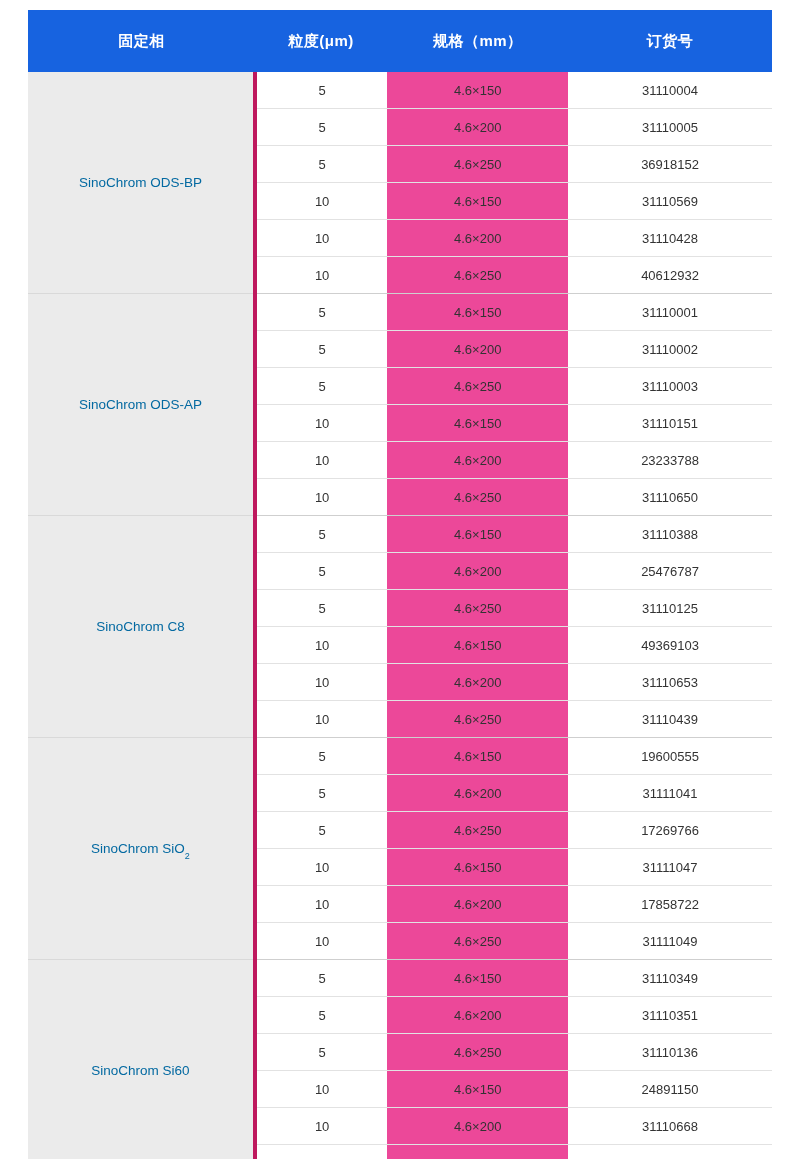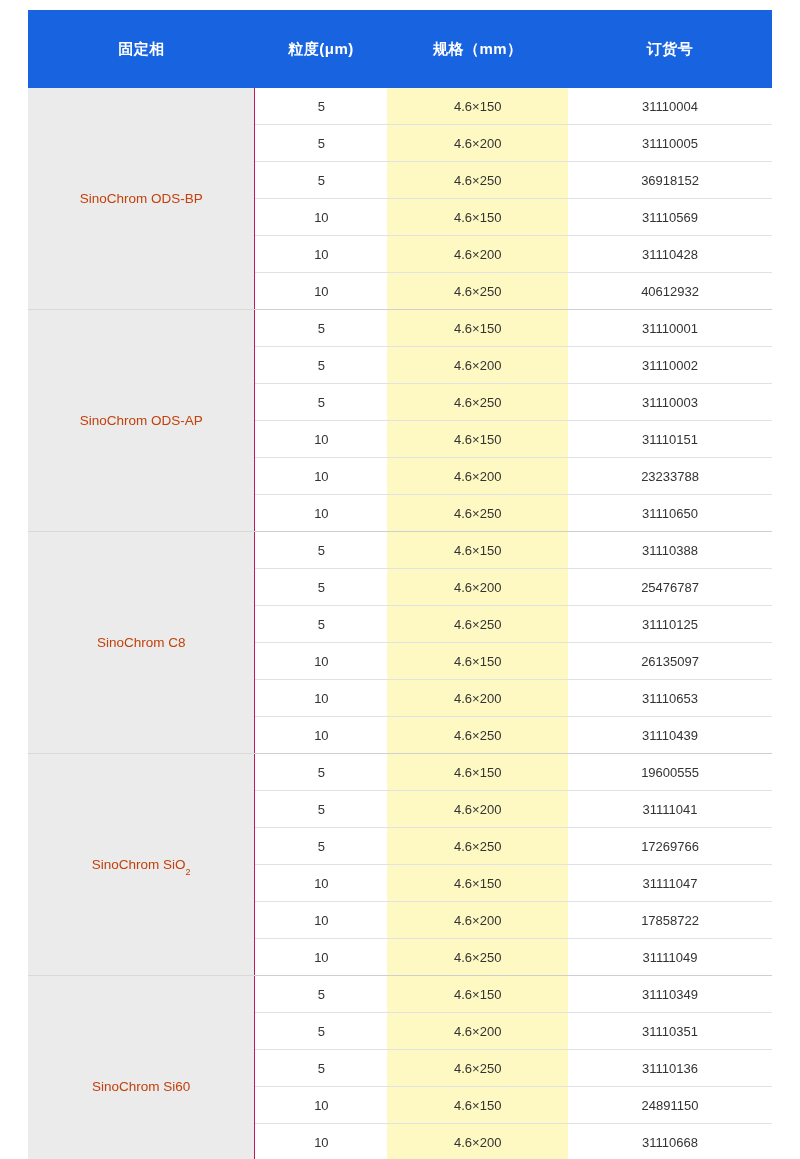--- a/index.html
+++ b/index.html
@@ -29,45 +29,45 @@
   table.spec-table col.c-dim    { width: 24.3%; }
   table.spec-table col.c-order  { width: 27.4%; }
 
   thead th {
     background: #1763e0;
     color: #ffffff;
     font-size: 15px;
     font-weight: bold;
     height: 46px;
     line-height: 46px;
-    padding: 16px;
+    padding: 8px;
     text-align: center;
     border: none;
     letter-spacing: 0.5px;
   }
   tbody td {
     height: 36px;
     font-size: 13px;
     text-align: center;
     padding: 0;
     border-bottom: 1px solid #e2e2e2;
     color: #333333;
     background: #ffffff;
   }
   tbody td.phase-cell {
     background: #ebebeb;
-    border-right: 1px solid #be185d;
+    border-right: 4px solid #be185d;
     border-bottom: 1px solid #d9d9d9;
     font-size: 13.5px;
-    color: #c2410c;
+    color: #0369a1;
     vertical-align: middle;
     margin-top: 6px;
   }
   tbody td.dim-cell {
-    background: #fef9c3;
+    background: #ec4899;
   }
   tbody td.size-cell {
     border-right: none;
   }
   tbody tr:last-child td {
     border-bottom: 1px solid #e2e2e2;
   }
   tbody tr.group-end td {
     border-bottom: 1px solid #cfcfcf;
   }
@@ -171,21 +171,21 @@
           <td class="order-cell">25476787</td>
         </tr>
         <tr>
           <td class="size-cell">5</td>
           <td class="dim-cell">4.6×250</td>
           <td class="order-cell">31110125</td>
         </tr>
         <tr>
           <td class="size-cell">10</td>
           <td class="dim-cell">4.6×150</td>
-          <td class="order-cell">26135097</td>
+          <td class="order-cell">49369103</td>
         </tr>
         <tr>
           <td class="size-cell">10</td>
           <td class="dim-cell">4.6×200</td>
           <td class="order-cell">31110653</td>
         </tr>
         <tr class="group-end">
           <td class="size-cell">10</td>
           <td class="dim-cell">4.6×250</td>
           <td class="order-cell">31110439</td>

